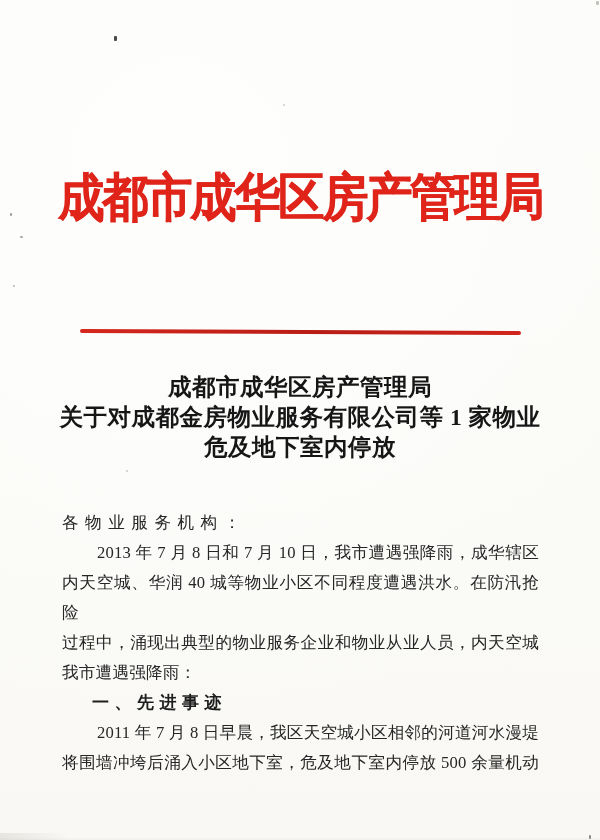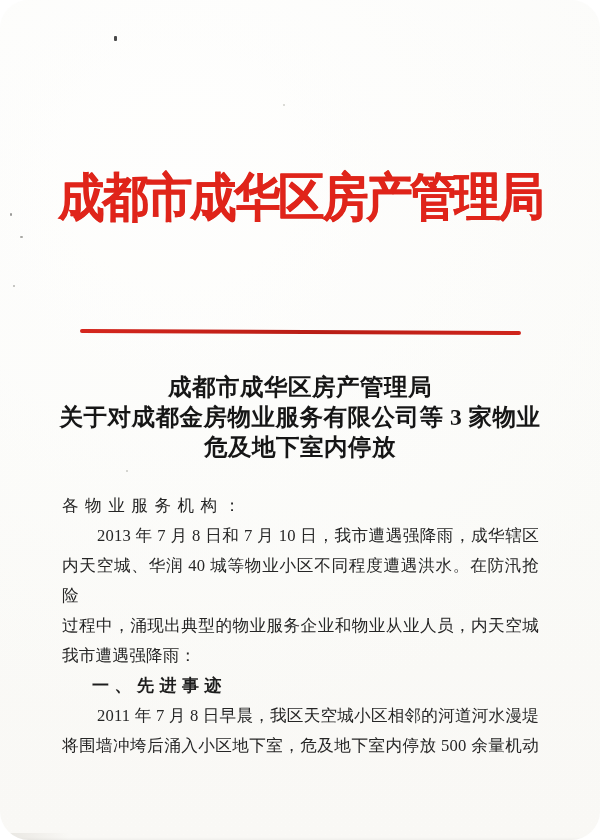--- a/index.html
+++ b/index.html
@@ -10,21 +10,20 @@
   .page {
     position: relative;
     width: 600px;
     height: 840px;
     overflow: hidden;
     background: #fcfcfa;
     background-image:
       radial-gradient(circle at 30% 20%, rgba(255,255,255,0.6), rgba(0,0,0,0.008) 70%),
       linear-gradient(180deg, #fdfdfb 0%, #fcfcf9 60%, #fbfaf7 100%);
     font-family: "Liberation Serif", "DejaVu Serif", serif;
-    border-radius: 29px;
   }
 
   
   .letterhead {
     position: absolute;
     left: 0;
     right: 0;
     top: 163px;
     height: 74px;
     text-align: center;
@@ -62,21 +61,21 @@
     line-height: 30px;
     color: #161616;
     letter-spacing: 0.5px;
   }
   .doc-title .t-line { white-space: nowrap; }
 
   
   .body-text {
     position: absolute;
     left: 62px;
-    top: 491px;
+    top: 508px;
     width: 477px;
     font-size: 16.6px;
     line-height: 30px;
     color: #262626;
     letter-spacing: 0.2px;
   }
   .line { white-space: nowrap; }
   .just {
     white-space: normal;
     text-align: justify;
@@ -119,21 +118,21 @@
 <body>
 
 <div class="page">
 
   <div class="letterhead">成都市成华区房产管理局</div>
 
   <div class="red-rule"></div>
 
   <div class="doc-title">
     <div class="t-line">成都市成华区房产管理局</div>
-    <div class="t-line">关于对成都金房物业服务有限公司等 3 家物业</div>
+    <div class="t-line">关于对成都金房物业服务有限公司等 1 家物业</div>
     <div class="t-line">危及地下室内停放</div>
   </div>
 
   <div class="body-text">
     <div class="line salutation">各物业服务机构：</div>
     <div class="line just indent">2013 年 7 月 8 日和 7 月 10 日，我市遭遇强降雨，成华辖区</div>
     <div class="line just">内天空城、华润 40 城等物业小区不同程度遭遇洪水。在防汛抢险</div>
     <div class="line just">过程中，涌现出典型的物业服务企业和物业从业人员，内天空城</div>
     <div class="line">我市遭遇强降雨：</div>
     <div class="line heading">一、先进事迹</div>

